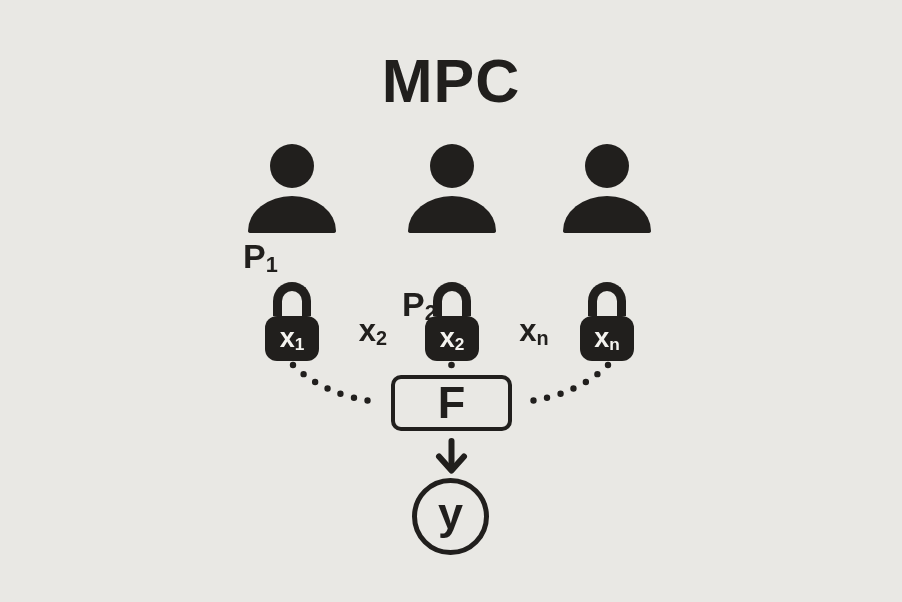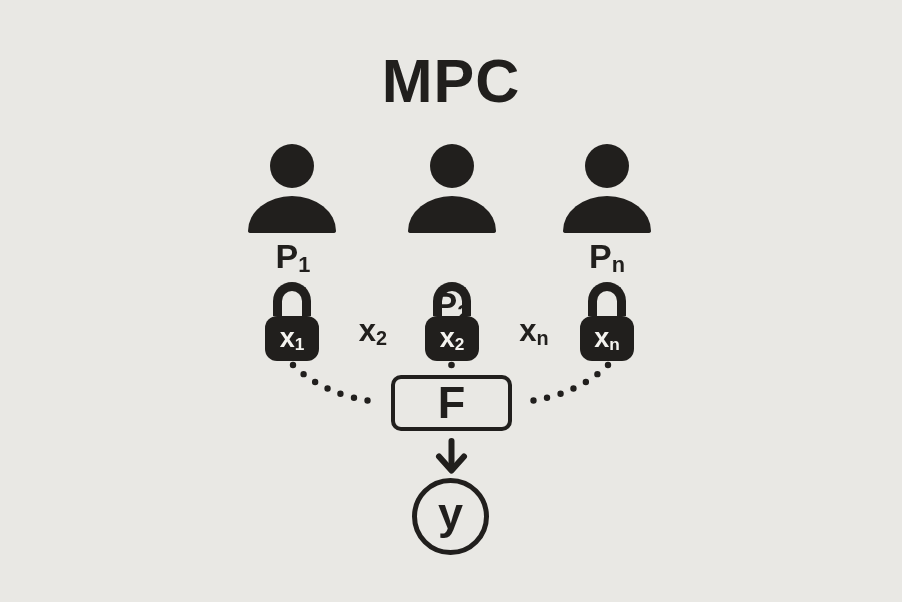--- a/index.html
+++ b/index.html
@@ -36,21 +36,20 @@
     background: var(--ink);
   }
   .person .torso {
     position: absolute; left: 0; top: 52px;
     width: 88px; height: 37px;
     background: var(--ink);
     border-radius: 44px 44px 3px 3px / 35px 35px 2px 2px;
   }
   .plabel {
     position: absolute; top: 238px; width: 100px;
-    text-align: center;
     font-size: 34px; font-weight: 700; line-height: 36px;
     color: var(--ink);
   }
   .plabel sub, .interlabel sub, .locktext sub {
     font-size: 0.64em;
     vertical-align: baseline;
     position: relative;
     top: 0.18em;
     line-height: 0;
   }
@@ -158,21 +157,20 @@
     <div class="shackle"></div>
     <div class="lockbody">
       <span class="locktext"><span>x</span><sub>2</sub></span>
     </div>
   </div>
 
   <div class="person p3">
     <div class="head"></div>
     <div class="torso"></div>
   </div>
-  <div class="plabel pl3"><span>P</span><sub>n</sub></div>
   <div class="lock lk3">
     <div class="shackle"></div>
     <div class="lockbody">
       <span class="locktext"><span>x</span><sub>n</sub></span>
     </div>
   </div>
 
   <div class="interlabel il1"><span>x</span><sub>2</sub></div>
   <div class="interlabel il2"><span>x</span><sub>n</sub></div>
 

